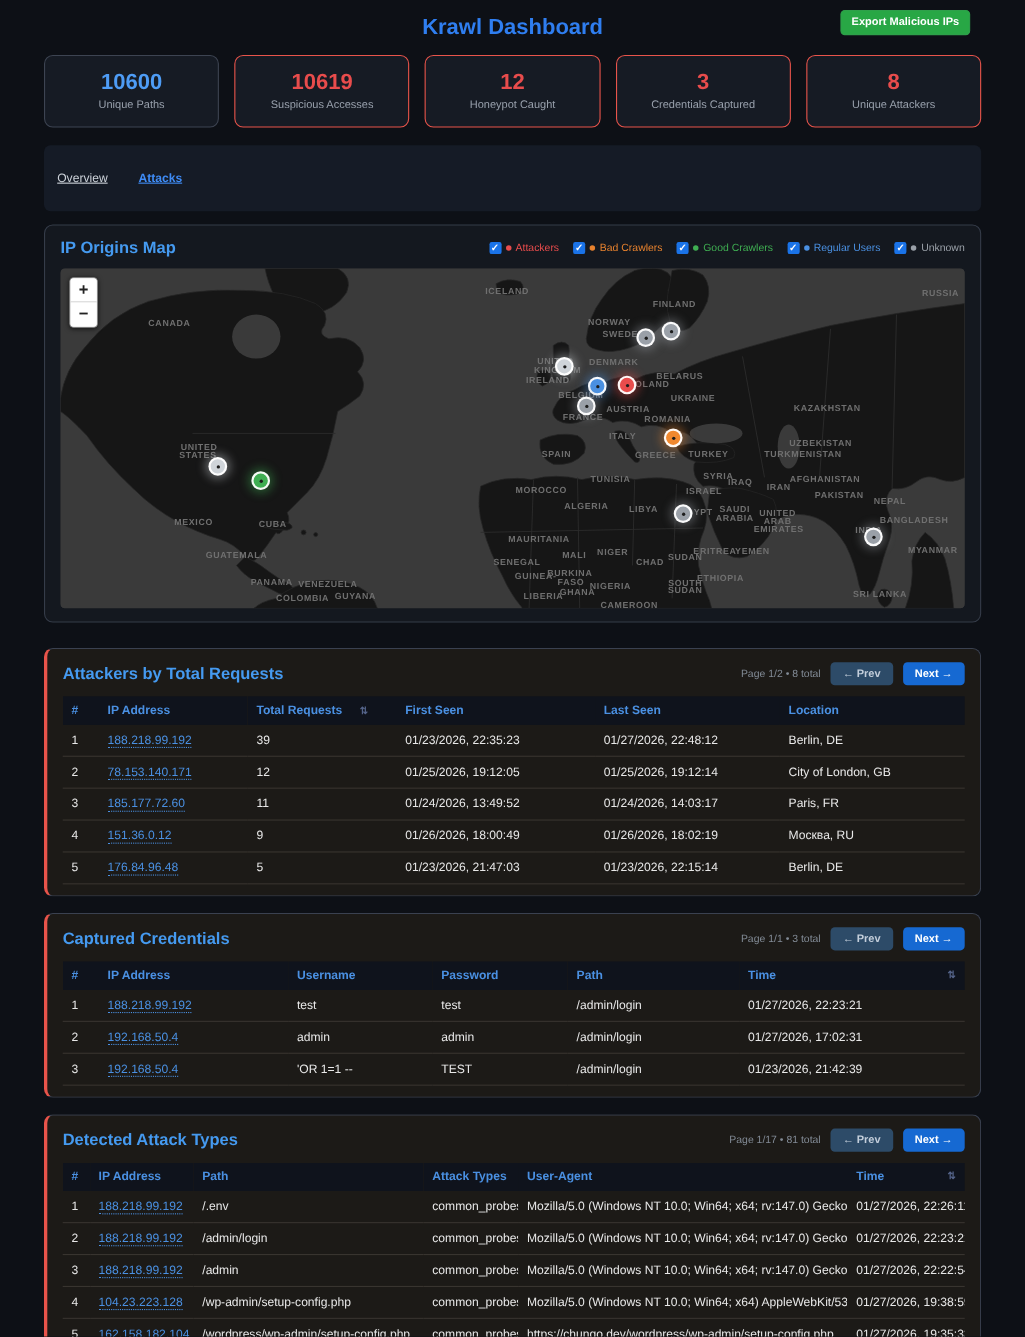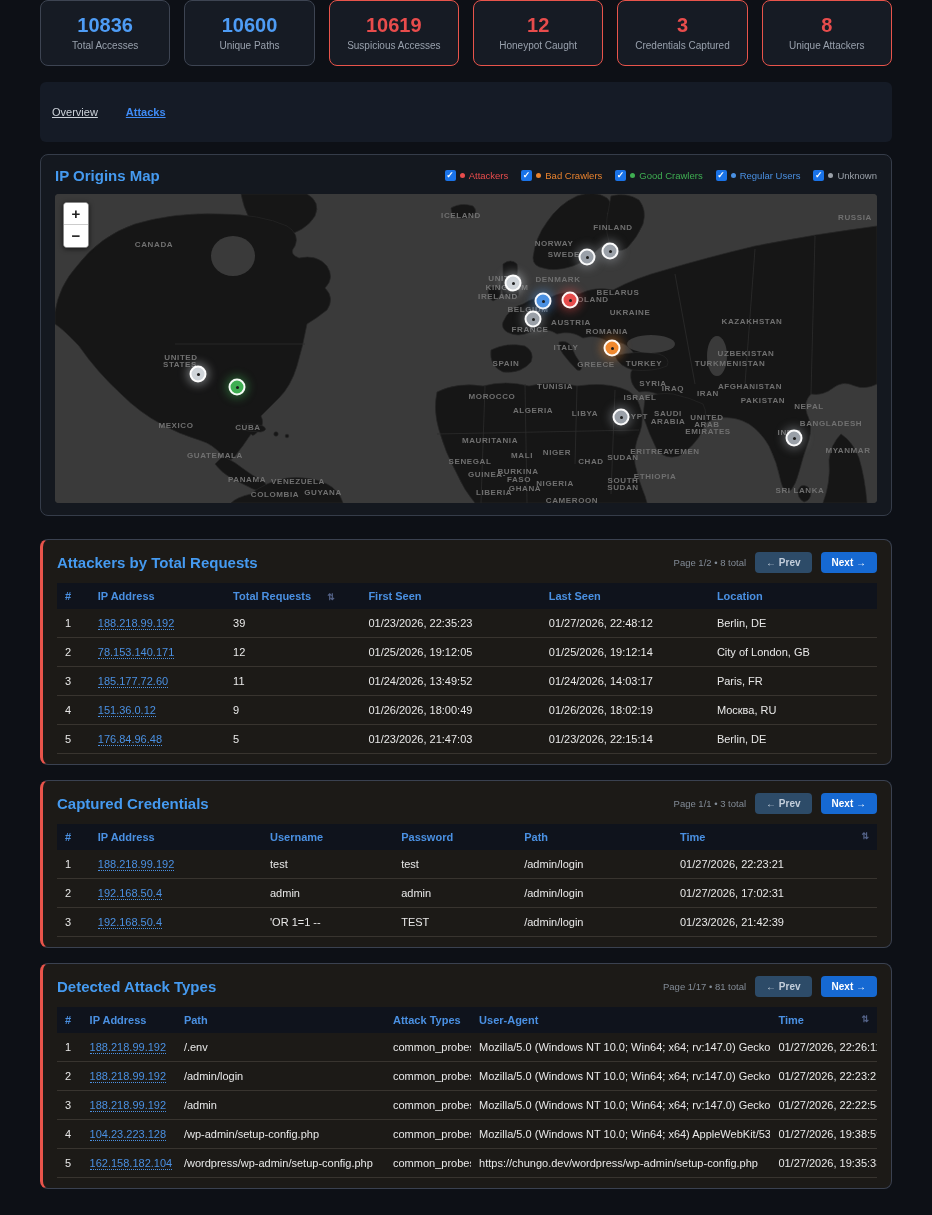--- a/index.html
+++ b/index.html
@@ -62,26 +62,26 @@
     white-space:nowrap;overflow:hidden;text-overflow:clip;}
   .ip-link{color:#4a90e2;text-decoration:none;border-bottom:1px dotted #4a90e2;cursor:pointer;}
   .sort-icon{color:#55648a;font-size:9px;margin-left:16px;}
   .sort-icon.right{float:right;margin-left:0;}
 </style>
 </head>
 <body>
 
 <div class="page">
 
+  <header>
+    <h1>Krawl Dashboard</h1>
+    <button class="export-btn">Export Malicious IPs</button>
+  </header>
 
   <div class="stats-row" id="stats-row">
-      <div class="stat-card normal">
-     <div class="stat-value">10836</div>
-     <div class="stat-label">Total Accesses</div>
-   </div>
       <div class="stat-card normal">
      <div class="stat-value">10600</div>
      <div class="stat-label">Unique Paths</div>
    </div>
       <div class="stat-card alert">
      <div class="stat-value">10619</div>
      <div class="stat-label">Suspicious Accesses</div>
    </div>
       <div class="stat-card alert">
      <div class="stat-value">12</div>

